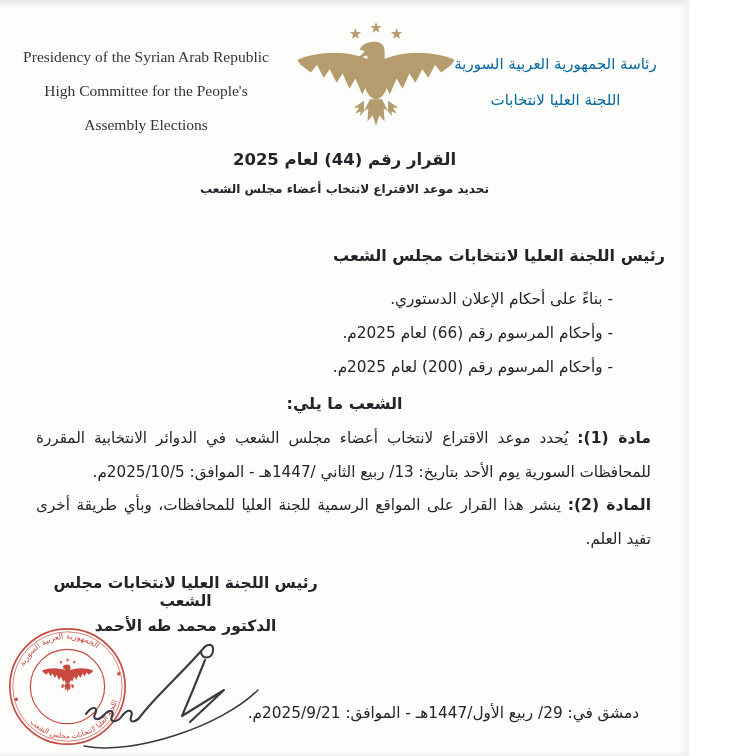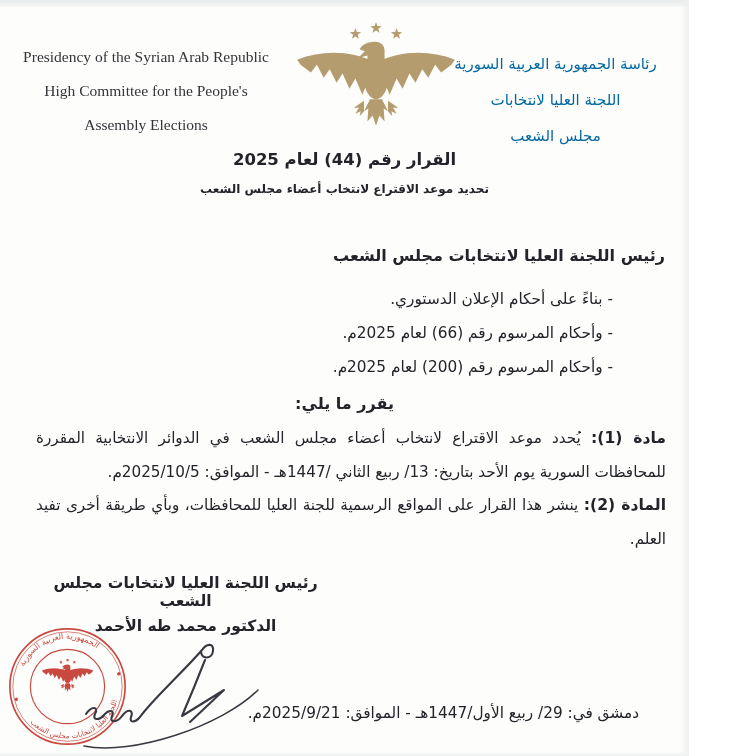--- a/index.html
+++ b/index.html
@@ -21,21 +21,21 @@
   .title-block{position:absolute;left:0;top:150px;width:100%;text-align:center;direction:rtl;}
   .title-line1{font-weight:bold;font-size:16.5px;}
   .title-line2{font-weight:bold;font-size:12px;margin-top:13px;}
 
   .authority{position:absolute;right:0;top:246px;width:100%;box-sizing:border-box;
              padding-right:24px;direction:rtl;text-align:right;font-weight:bold;font-size:16px;}
   .preamble{position:absolute;right:0;top:282px;width:100%;box-sizing:border-box;
             padding-right:76px;direction:rtl;text-align:right;font-size:15.3px;line-height:34px;}
   .decides{position:absolute;left:0;top:394px;width:100%;text-align:center;direction:rtl;
            font-weight:bold;font-size:16px;}
-  .article{position:absolute;left:36px;right:23px;direction:rtl;text-align:justify;
+  .article{position:absolute;left:36px;right:38px;direction:rtl;text-align:justify;
            font-size:15.2px;line-height:34px;}
   .article b{font-size:15.6px;}
   .article-1{top:421px;}
   .article-2{top:488px;}
 
   .sig-block{position:absolute;left:28px;top:574px;width:315px;text-align:center;direction:rtl;}
   .sig-title{font-weight:bold;font-size:15.5px;}
   .sig-name{font-weight:bold;font-size:15.5px;margin-top:7px;}
 
   .stamp{position:absolute;left:4px;top:625px;width:127px;height:127px;z-index:1;opacity:.92;}
@@ -76,37 +76,36 @@
     <div>Assembly Elections</div>
   </div>
 
   <svg class="emblem" viewBox="0 0 200 140">
     <use href="#eagle-sym" style="fill:var(--gold,#b49c6e)"></use>
   </svg>
 
   <div class="header-ar">
     <div>رئاسة الجمهورية العربية السورية</div>
     <div>اللجنة العليا لانتخابات</div>
-    <div>مجلس الشعب</div>
   </div>
 
   <div class="title-block">
     <div class="title-line1">القرار رقم (44) لعام 2025</div>
     <div class="title-line2">تحديد موعد الاقتراع لانتخاب أعضاء مجلس الشعب</div>
   </div>
 
   <div class="authority">رئيس اللجنة العليا لانتخابات مجلس الشعب</div>
 
   <div class="preamble">
     <div>- بناءً على أحكام الإعلان الدستوري.</div>
     <div>- وأحكام المرسوم رقم (66) لعام 2025م.</div>
     <div>- وأحكام المرسوم رقم (200) لعام 2025م.</div>
   </div>
 
-  <div class="decides">يقرر ما يلي:</div>
+  <div class="decides">الشعب ما يلي:</div>
 
   <div class="article article-1"><b>مادة (1):</b><span> يُحدد موعد الاقتراع لانتخاب أعضاء مجلس الشعب في الدوائر الانتخابية المقررة للمحافظات السورية يوم الأحد بتاريخ: 13/ ربيع الثاني /1447هـ - الموافق: 2025/10/5م.</span></div>
 
   <div class="article article-2"><b>المادة (2):</b><span> ينشر هذا القرار على المواقع الرسمية للجنة العليا للمحافظات، وبأي طريقة أخرى تفيد العلم.</span></div>
 
   <div class="sig-block">
     <div class="sig-title">رئيس اللجنة العليا لانتخابات مجلس الشعب</div>
     <div class="sig-name">الدكتور محمد طه الأحمد</div>
   </div>
 

